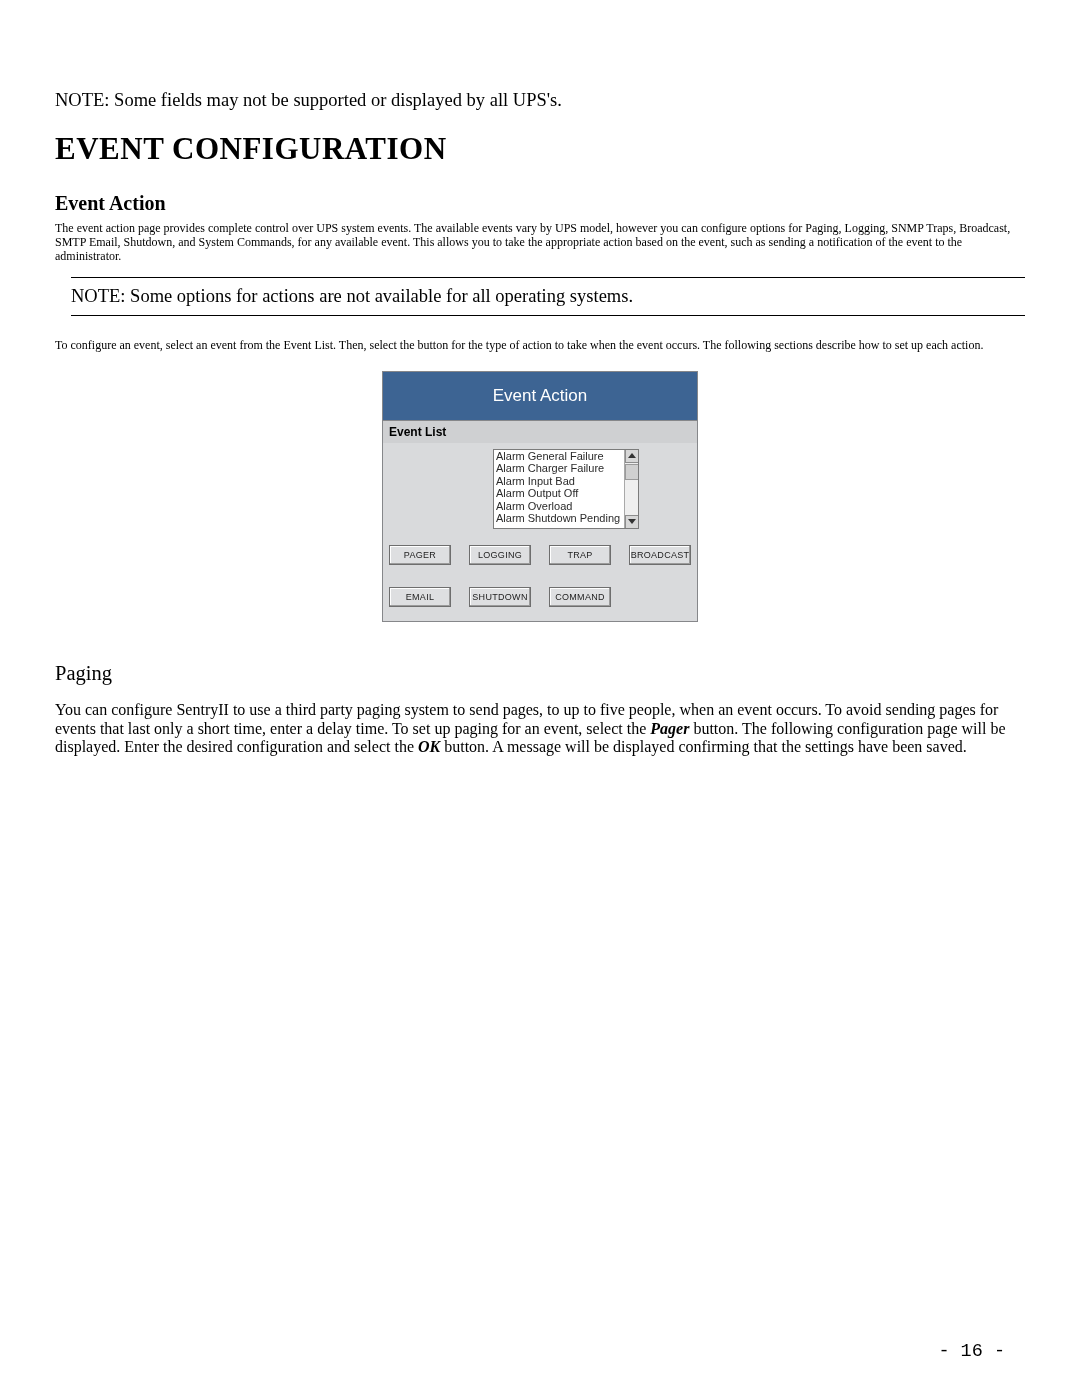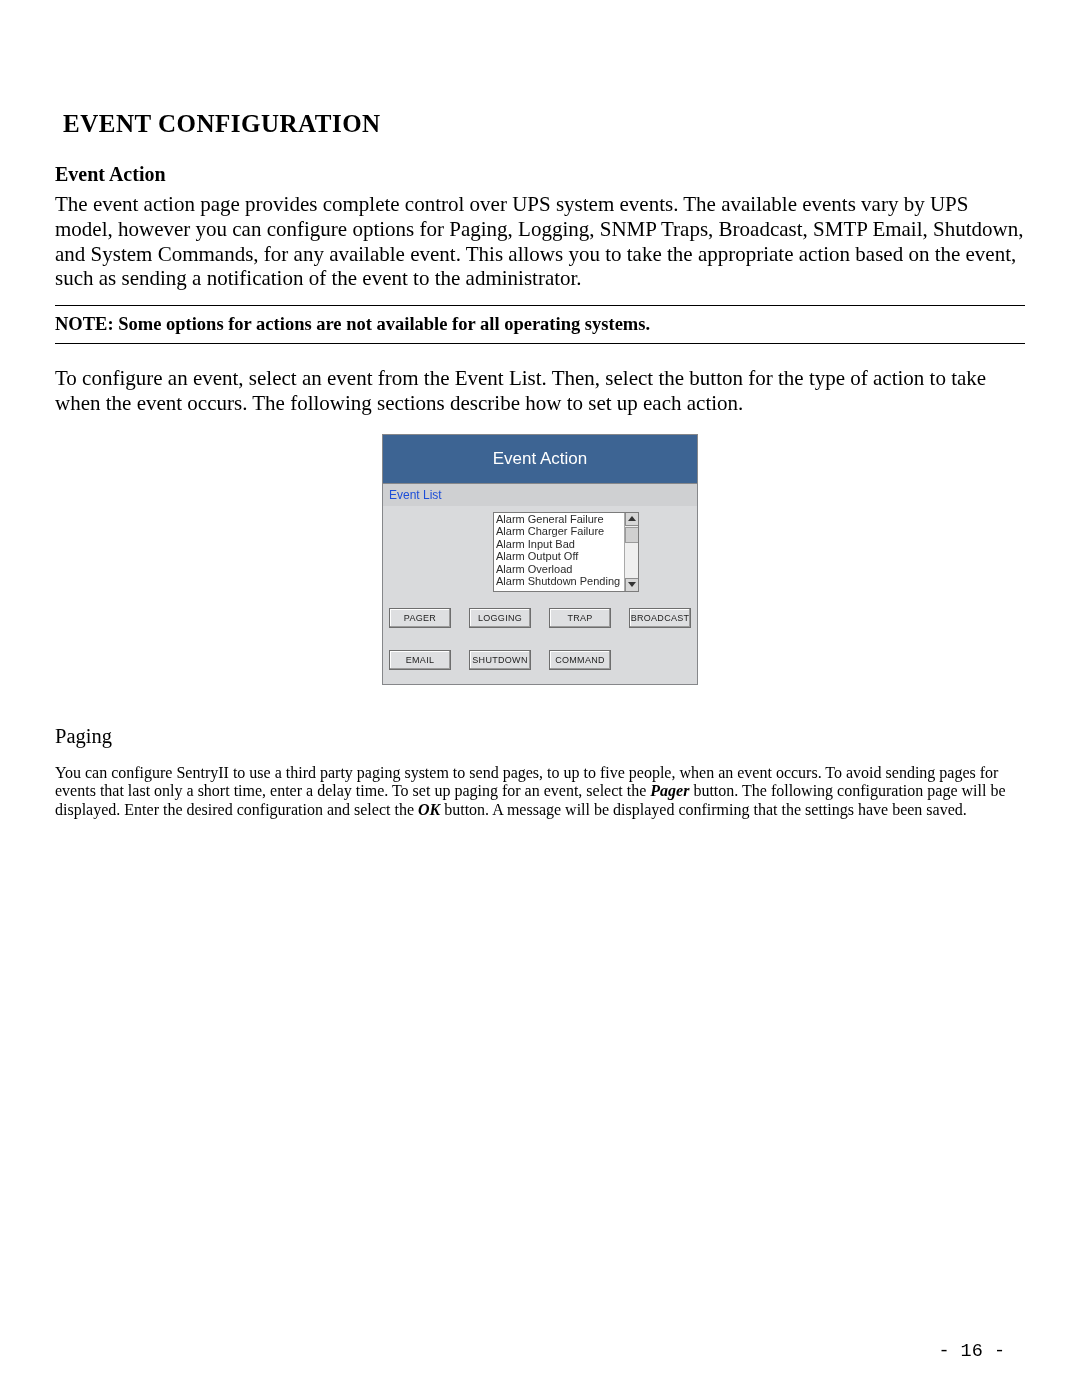--- a/index.html
+++ b/index.html
@@ -14,42 +14,41 @@
   height: 1397px;
   position: relative;
   box-sizing: border-box;
   padding: 90px 55px 30px 55px;
 }
 .note {
   font-size: 18.5px;
   margin-bottom: 20px;
 }
 h1.section-heading {
-  font-size: 25px;
+  font-size: 31px;
   font-weight: bold;
-  margin: 20px 0 25px 8px;
+  margin: 20px 0 25px 0;
   letter-spacing: 0.5px;
 }
 h2.subheading {
   font-size: 20px;
   font-weight: bold;
   margin: 0 0 6px 0;
 }
 .body-text {
-  font-size: 21px;
+  font-size: 12px;
   line-height: 1.18;
   margin: 0 0 14px 0;
 }
 .rule-box {
   border-top: 1px solid #000;
   border-bottom: 1px solid #000;
   padding: 8px 0;
-  margin: 10px 0 22px 0;
+  margin: 10px 0 22px 16px;
   font-size: 18.5px;
-  font-weight: bold;
 }
 .panel-wrap {
   display: flex;
   justify-content: center;
   margin: 18px 0 40px 0;
 }
 .ui-panel {
   width: 316px;
   font-family: Arial, Helvetica, sans-serif;
   border: 1px solid #86878a;
@@ -60,23 +59,23 @@
   background: #3d6493;
   color: #fff;
   text-align: center;
   font-size: 17px;
   padding: 14px 0;
   border-bottom: 1px solid #86878a;
 }
 .ui-panel .section-label {
   background: #cfd0d2;
   font-size: 12px;
-  font-weight: normal;
+  font-weight: bold;
   padding: 4px 6px;
-  color: #1d4ed8;
+  color: #000000;
 }
 .listbox-row {
   background: #d9dadc;
   padding: 6px 0 6px 110px;
 }
 .listbox {
   position: relative;
   width: 146px;
   height: 80px;
   background: #fff;
@@ -173,20 +172,21 @@
   bottom: 35px;
   font-size: 18.5px;
   font-family: Liberation Mono, monospace;
 }
 </style>
 </head>
 <body>
 
 <div class="page">
 
+  <div class="note">NOTE: Some fields may not be supported or displayed by all UPS's.</div>
 
   <h1 class="section-heading">EVENT CONFIGURATION</h1>
 
   <h2 class="subheading">Event Action</h2>
 
   <p class="body-text">The event action page provides complete control over UPS system events.  The available events vary by UPS model, however you can configure options for Paging, Logging, SNMP Traps, Broadcast, SMTP Email, Shutdown, and System Commands, for any available event.  This allows you to take the appropriate action based on the event, such as sending a notification of the event to the administrator.</p>
 
   <div class="rule-box">NOTE: Some options for actions are not available for all operating systems.</div>
 
   <p class="body-text">To configure an event, select an event from the Event List. Then, select the button for the type of action to take when the event occurs. The following sections describe how to set up each action.</p>

